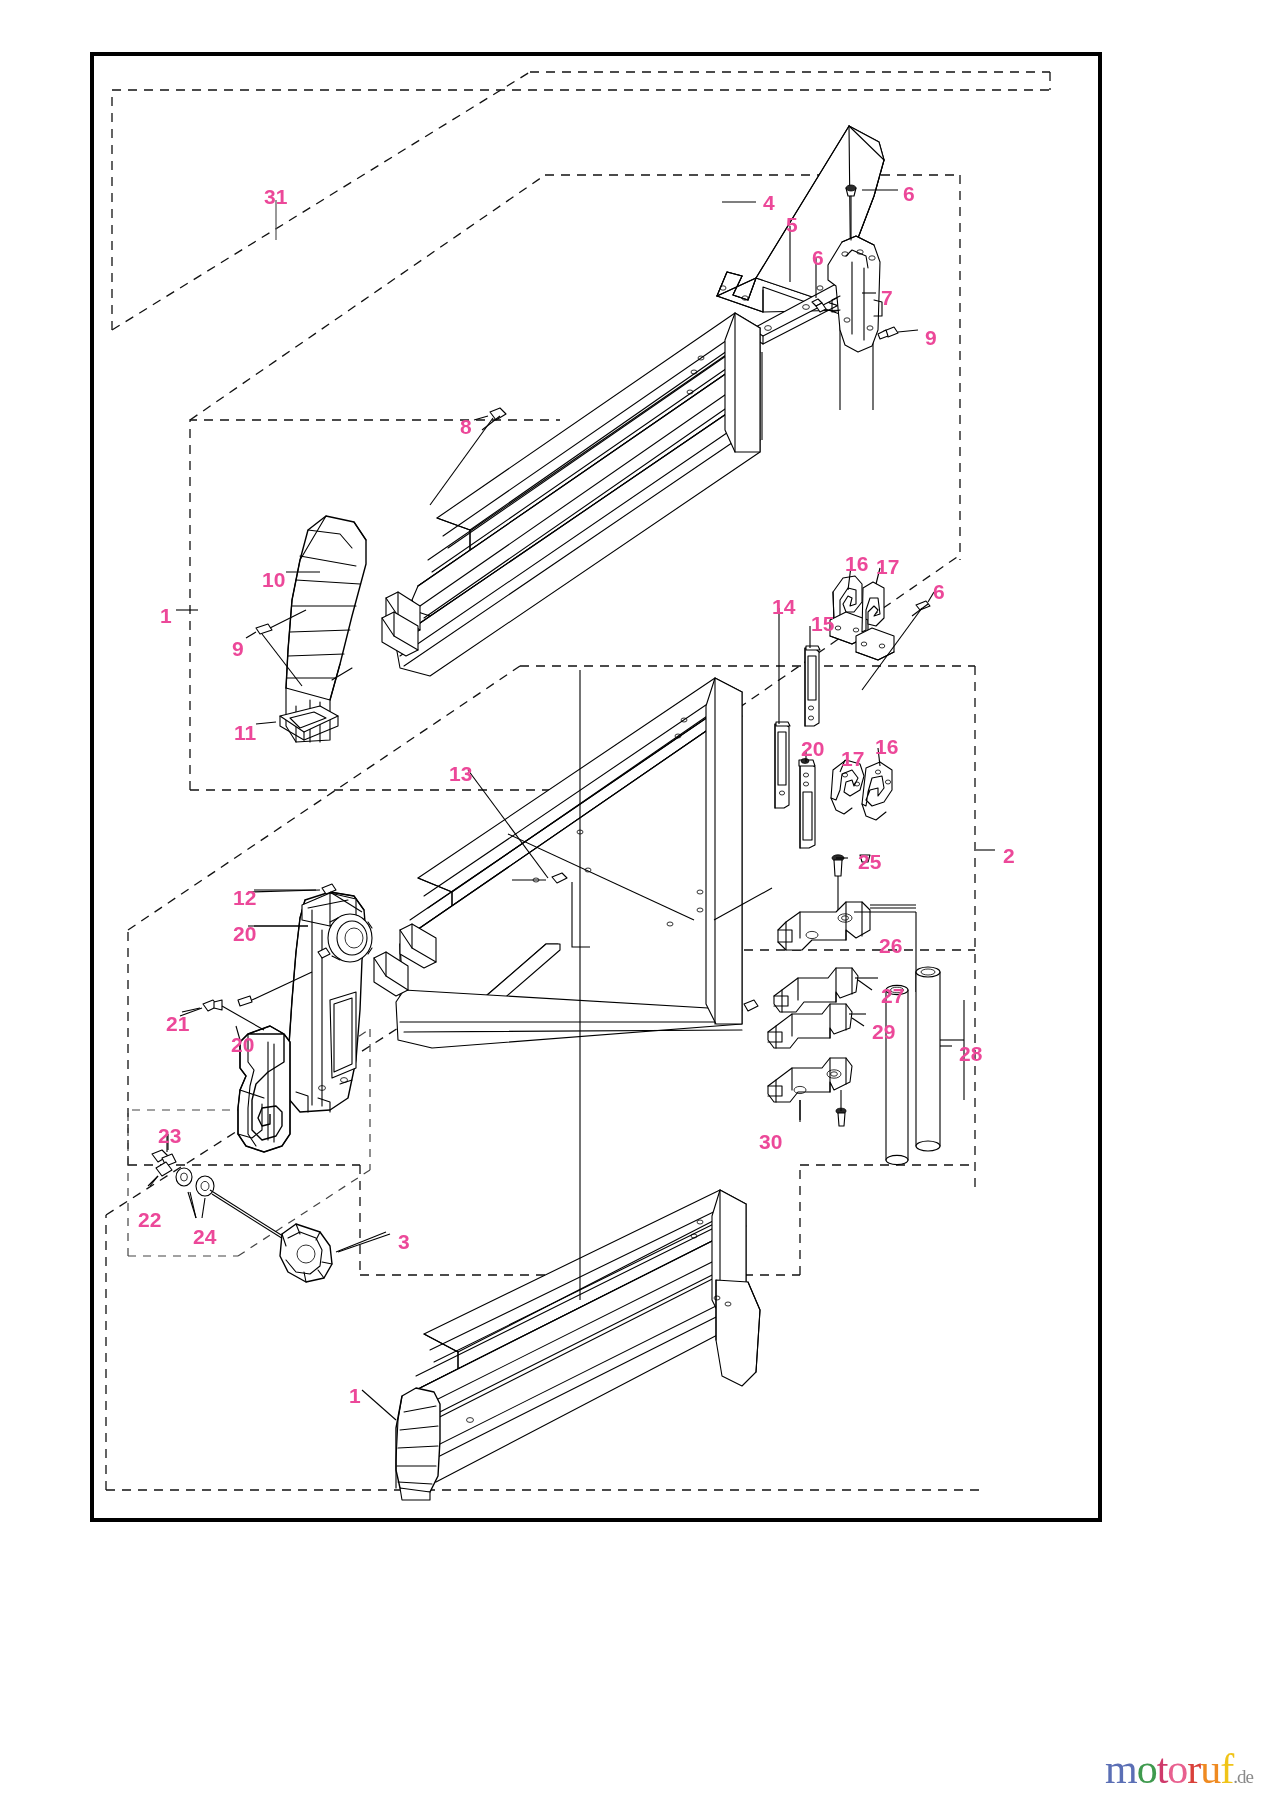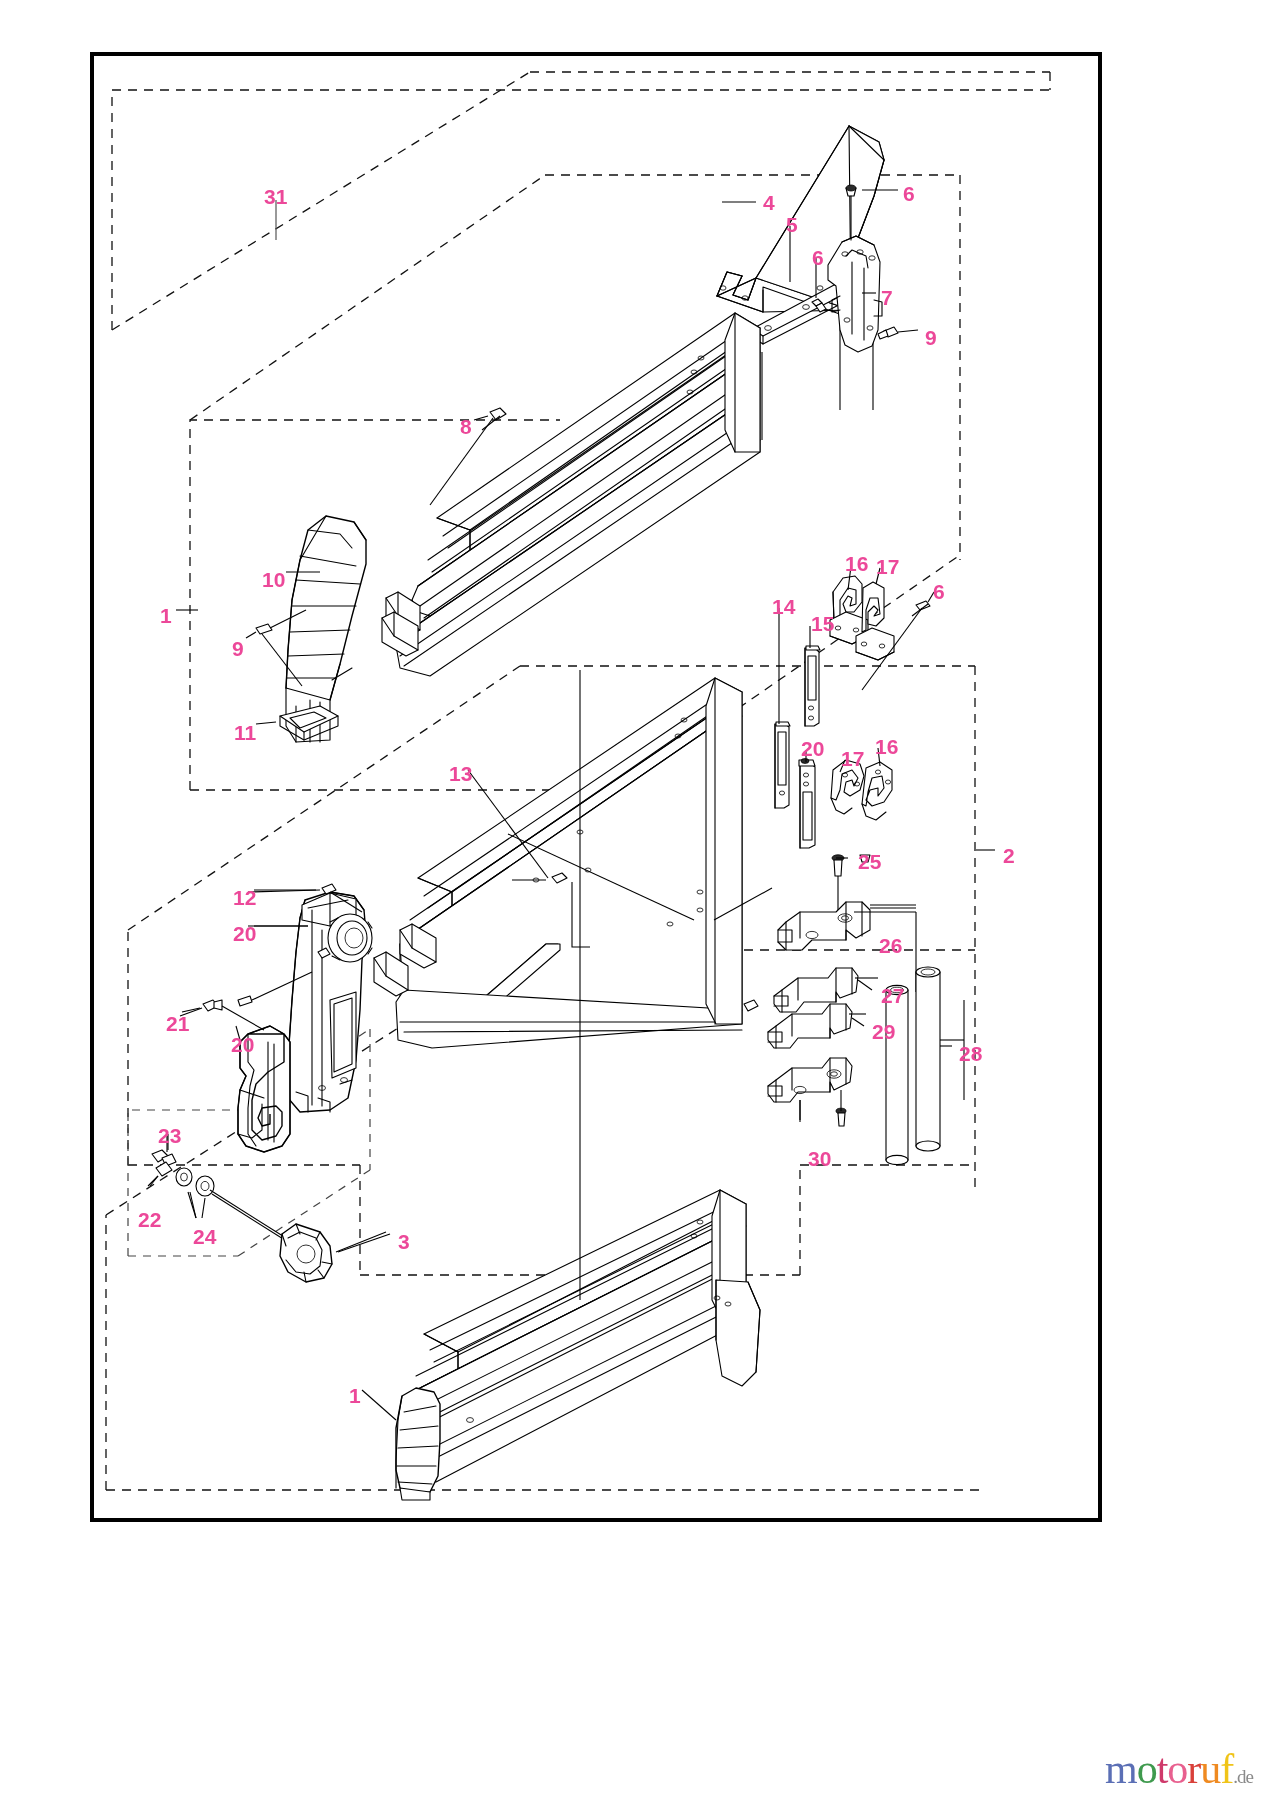--- a/index.html
+++ b/index.html
@@ -672,21 +672,21 @@
   <div class="callout" style="left:1003px;top:845px;">2</div>
   <div class="callout" style="left:858px;top:851px;">25</div>
   <div class="callout" style="left:879px;top:903px;margin-top:32px;">26</div>
   <div class="callout" style="left:233px;top:887px;">12</div>
   <div class="callout" style="left:233px;top:923px;">20</div>
   <div class="callout" style="left:881px;top:985px;">27</div>
   <div class="callout" style="left:231px;top:1034px;">20</div>
   <div class="callout" style="left:166px;top:1013px;">21</div>
   <div class="callout" style="left:872px;top:1021px;">29</div>
   <div class="callout" style="left:959px;top:1043px;">28</div>
-  <div class="callout" style="left:808px;top:1131px;margin-top:17px;">30</div>
+  <div class="callout" style="left:759px;top:1131px;">30</div>
   <div class="callout" style="left:158px;top:1125px;">23</div>
   <div class="callout" style="left:138px;top:1189px;margin-top:20px;">22</div>
   <div class="callout" style="left:193px;top:1226px;">24</div>
   <div class="callout" style="left:398px;top:1231px;">3</div>
   <div class="callout" style="left:349px;top:1385px;">1</div>
 
   <div id="watermark">
     <span style="color: rgb(91, 111, 181);">m</span><span style="color: rgb(63, 154, 78);">o</span><span style="color: rgb(207, 58, 107);">t</span><span style="color: rgb(232, 96, 143);">o</span><span style="color: rgb(217, 64, 58);">r</span><span style="color: rgb(239, 138, 33);">u</span><span style="color: rgb(240, 196, 25);">f</span><span class="sfx" style="color: rgb(138, 138, 138);">.de</span>
   </div>
 

